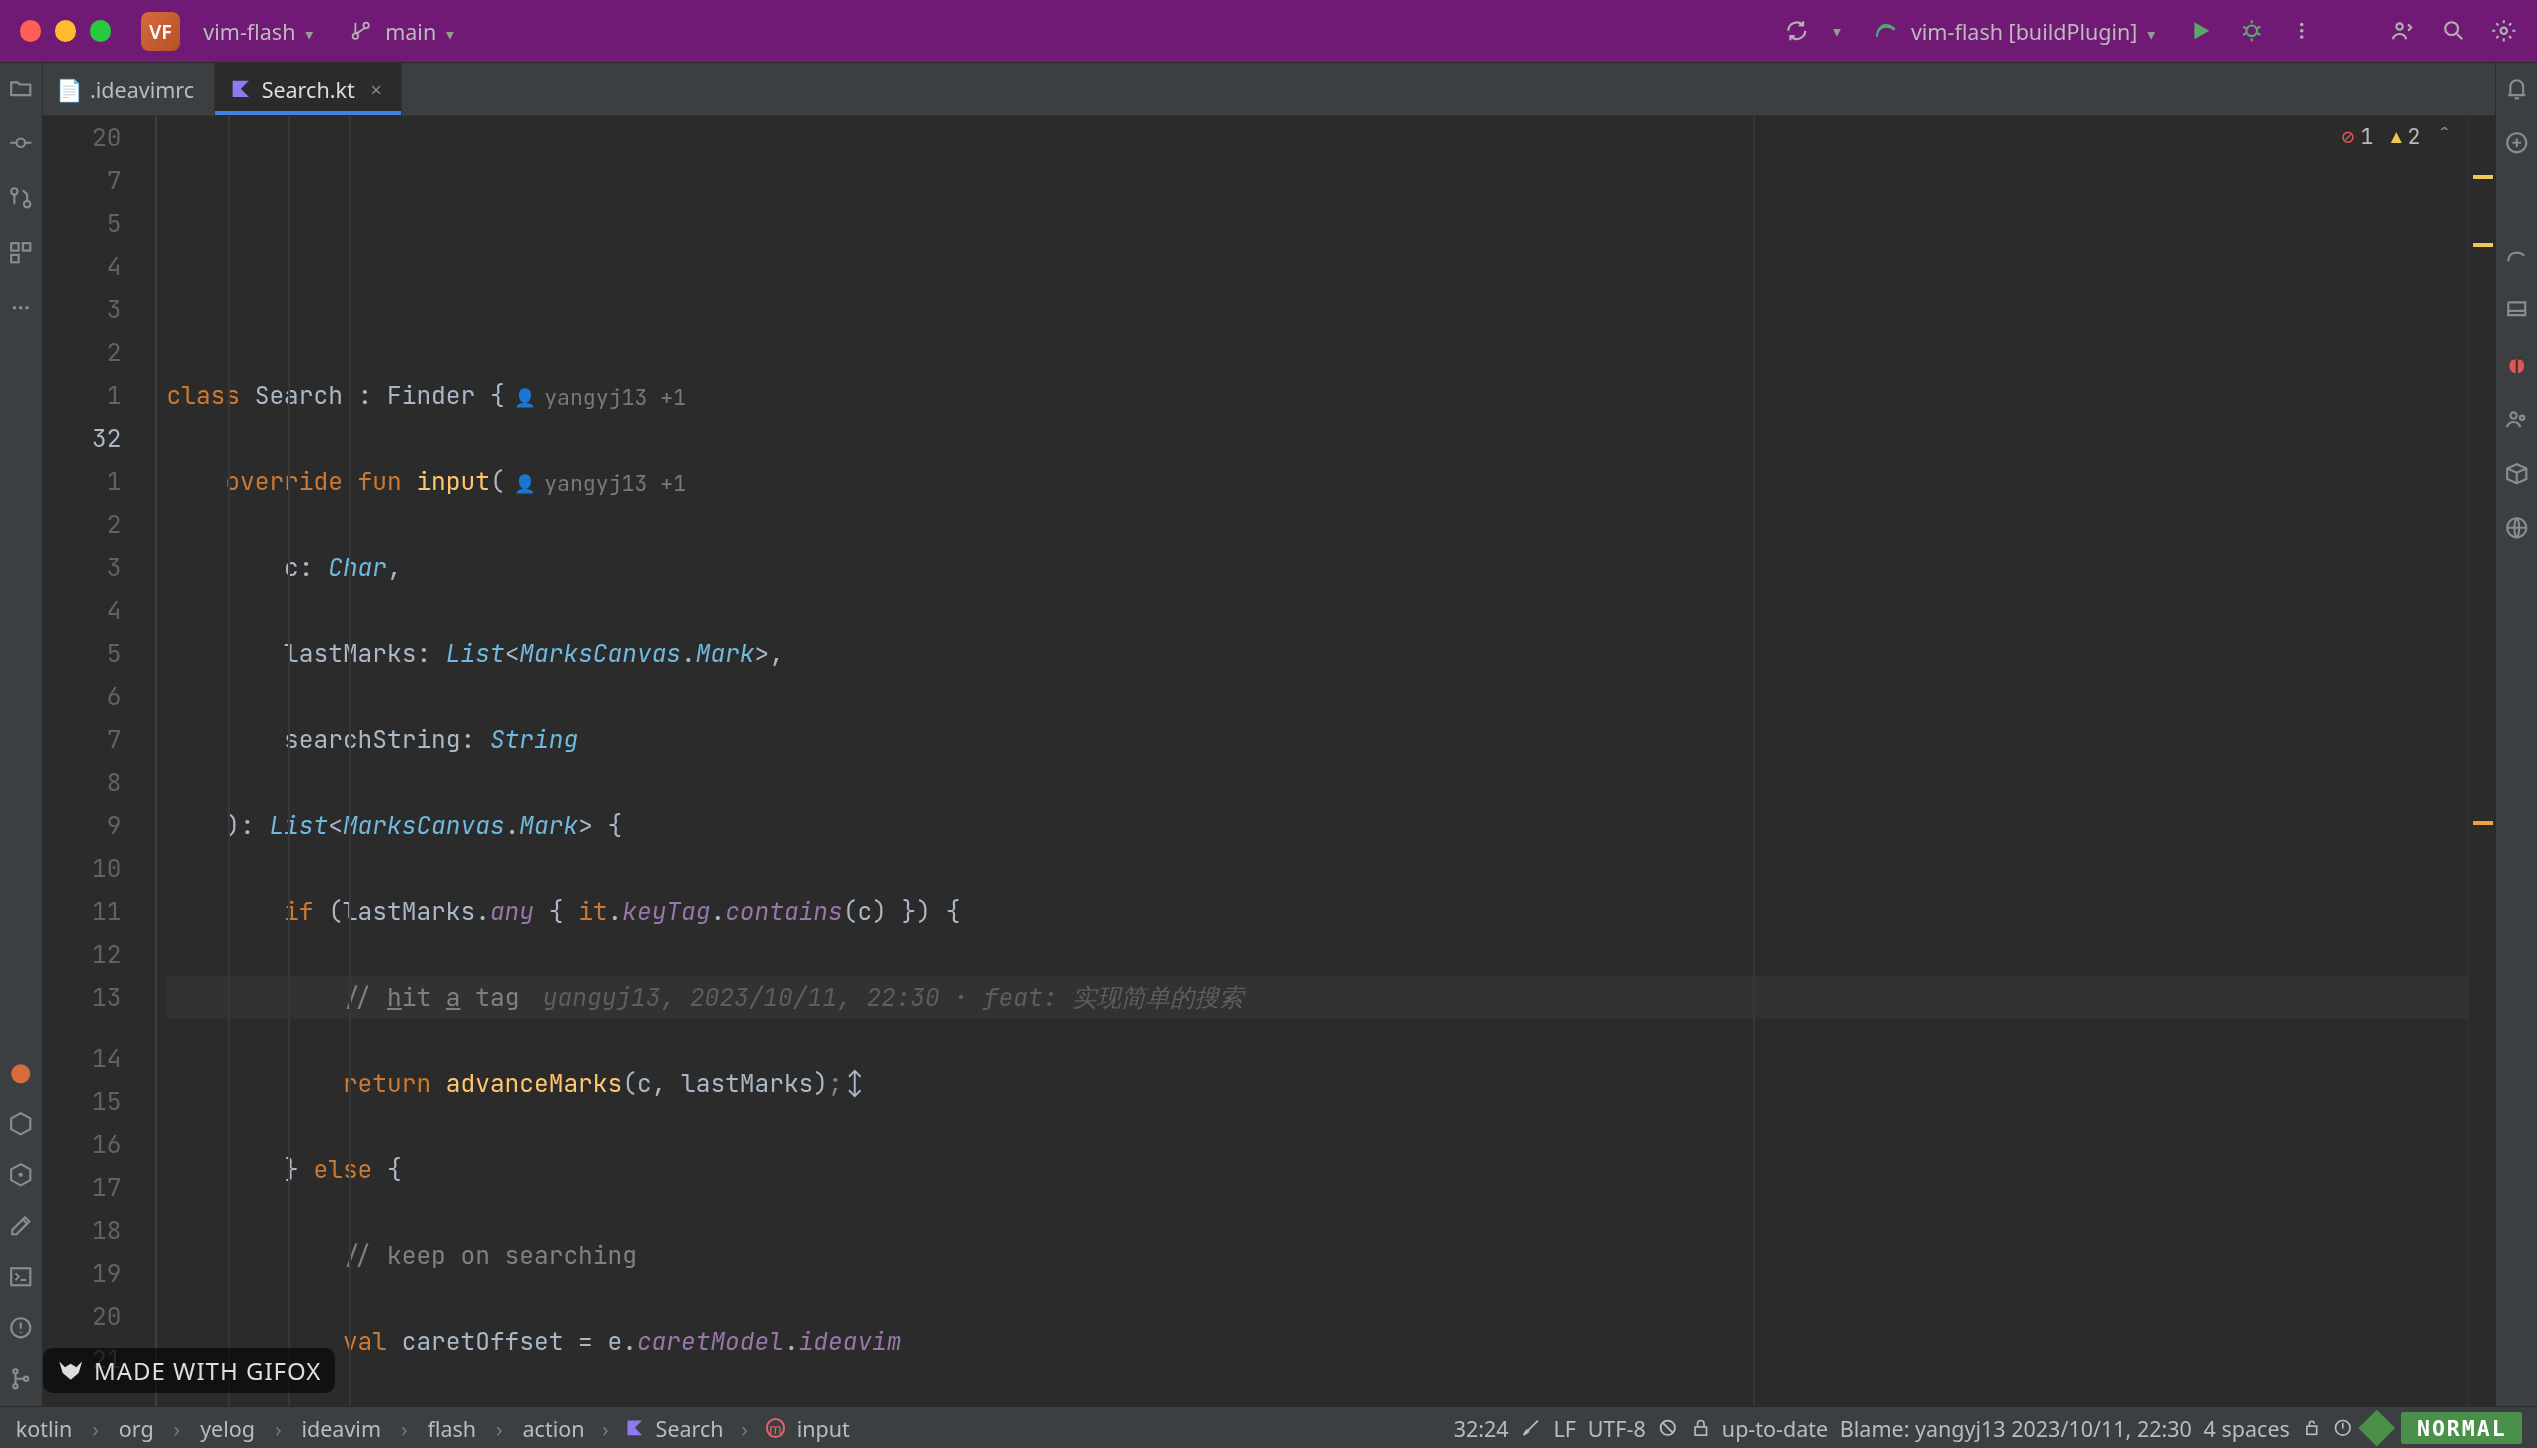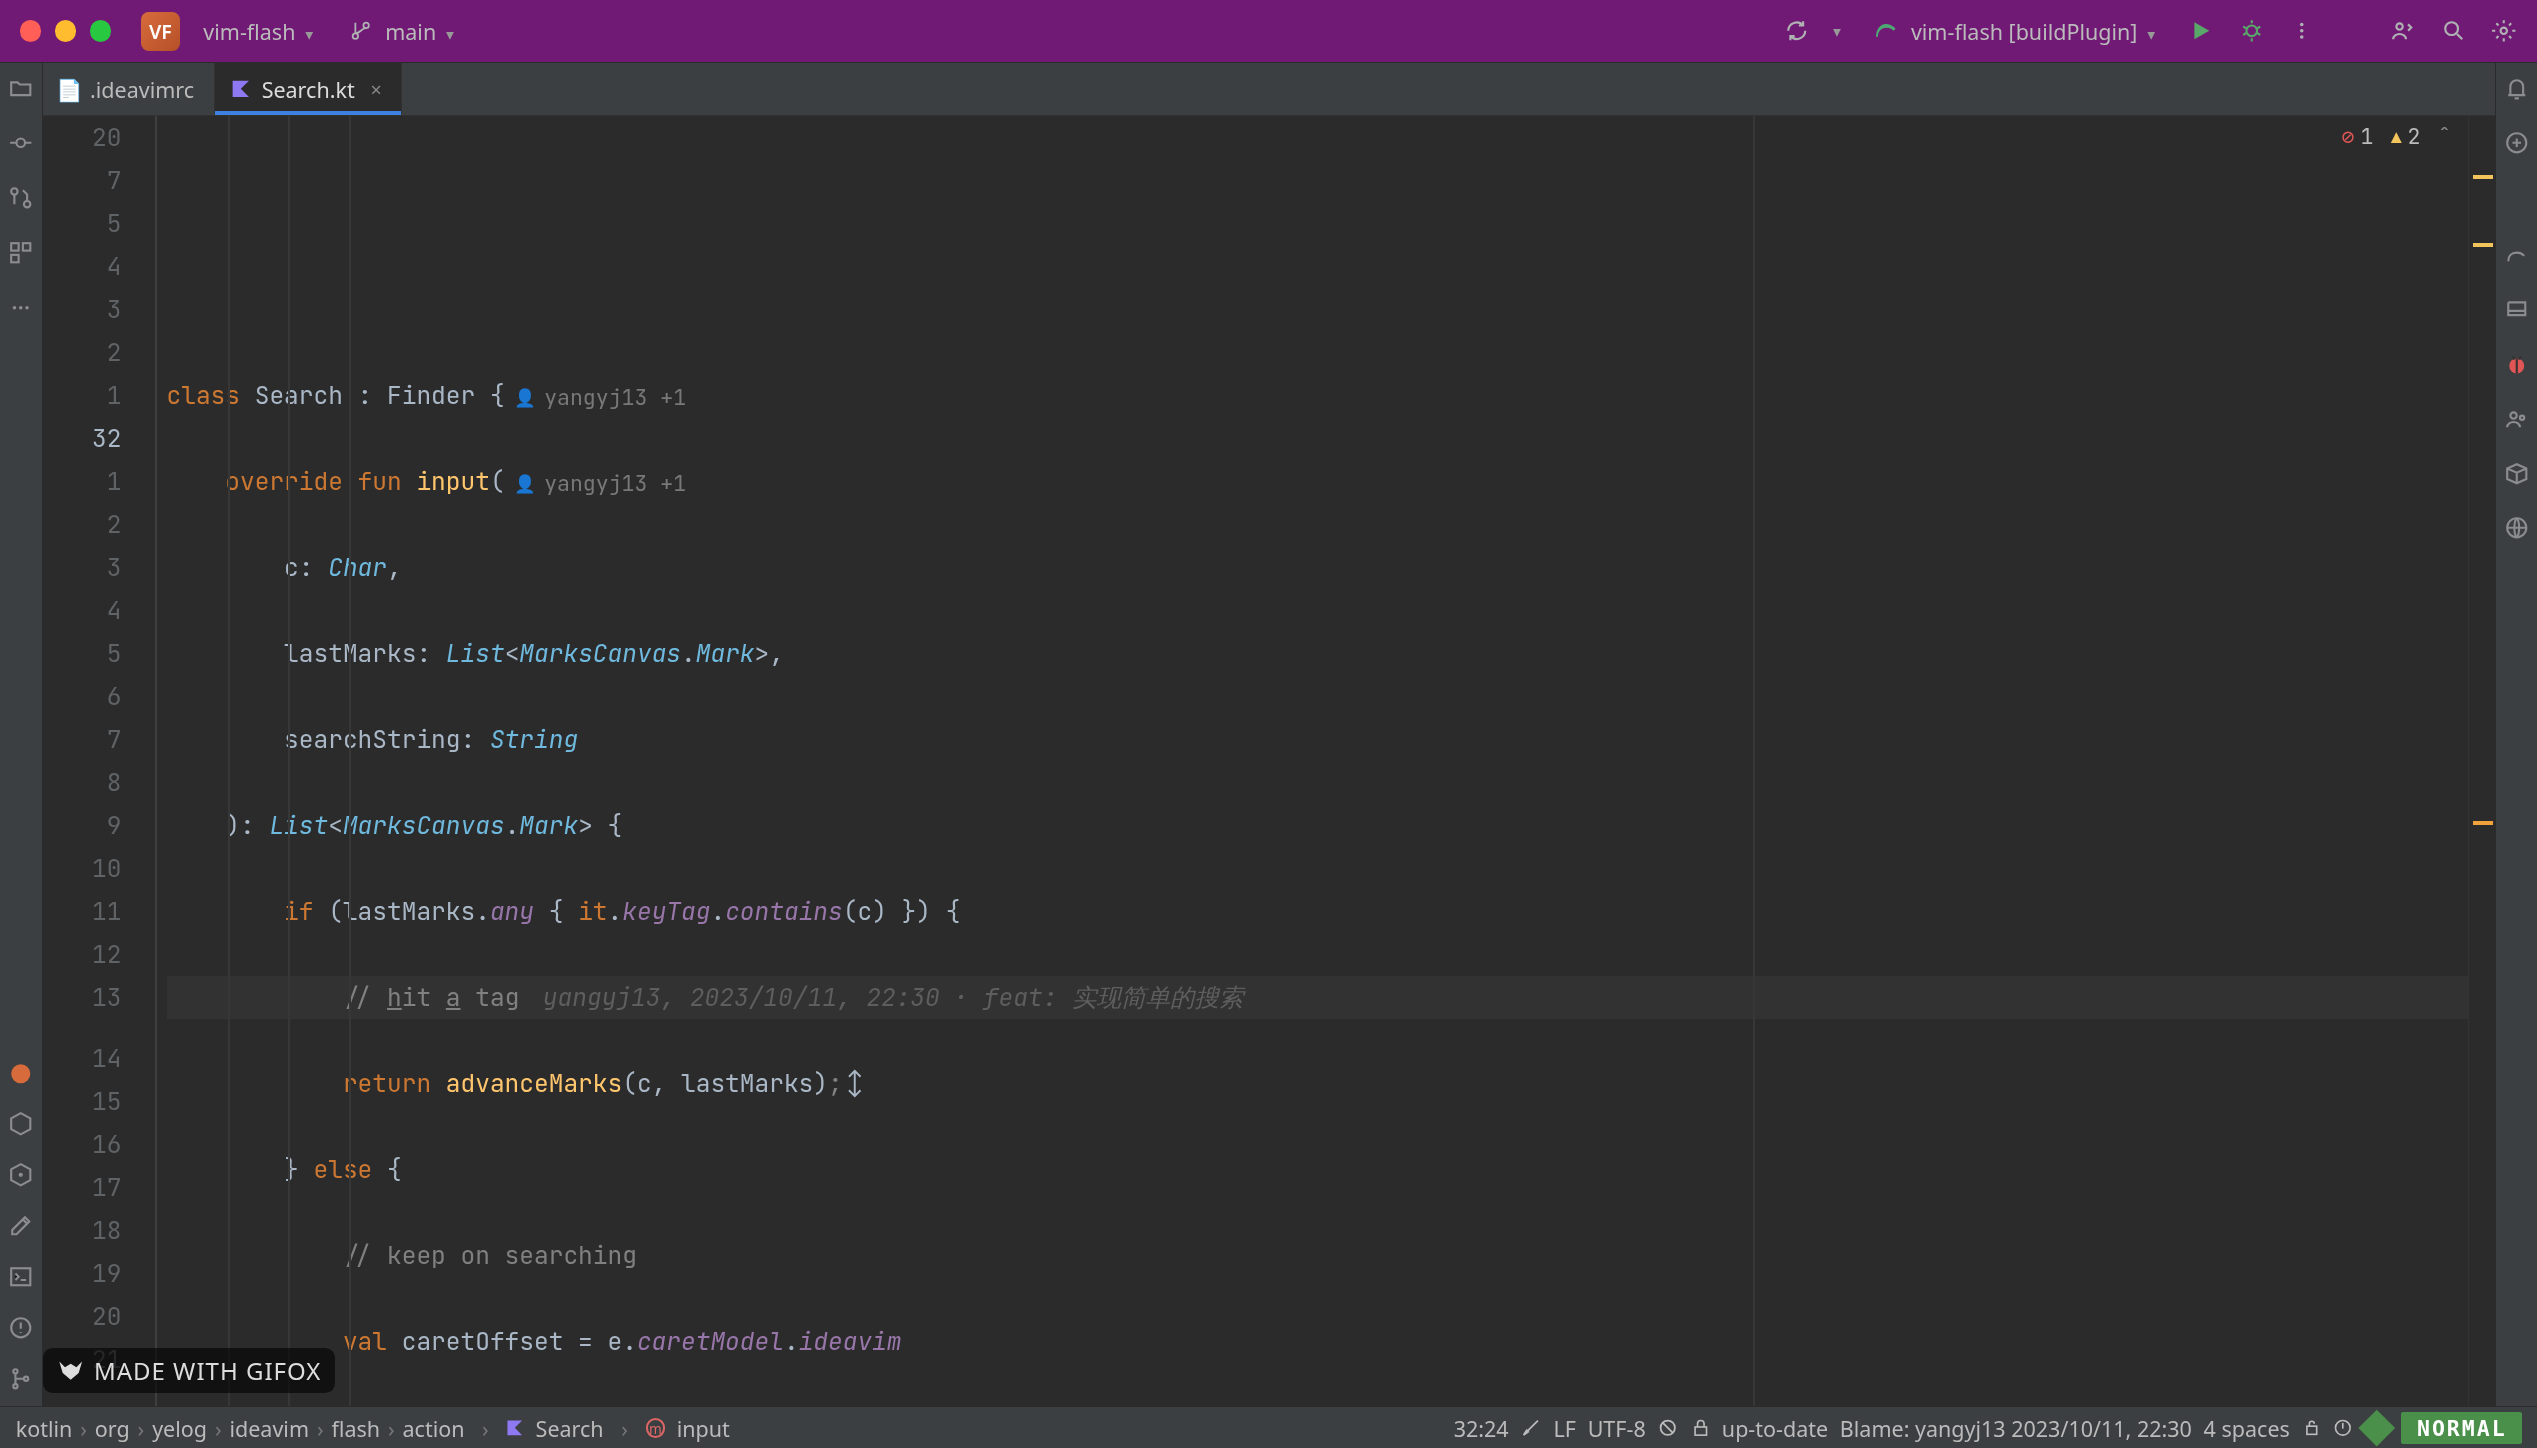--- a/index.html
+++ b/index.html
@@ -162,21 +162,21 @@
     .gifox .fox { width:27.4px; height:27.4px; }
 
     
     .bottombar {
       height: 43px; background: #3c3f41;
       display: flex; align-items: center;
       padding: 0 15.7px; gap: 11.7px;
       color: #bbb; font-size: 21.5px;
       border-top: 1px solid #2b2b2b;
     }
-    .crumb { display: flex; align-items: center; gap: 2px; }
+    .crumb { display: flex; align-items: center; gap: 14px; }
     .crumb-sep { color: #777; margin: 0 5.9px; }
     .bb-spacer { flex: 1; }
     .bb-item { display: flex; align-items: center; gap: 7.8px; }
     .normal-badge {
       background: #4a8f4a; color: #fff; padding: 3.9px 15.7px;
       font-weight: 600; letter-spacing: 2px; border-radius: 2px;
       font-family: monospace;
     }
     .vim-badge { width: 25.5px; height: 25.5px; background: #4a8f4a; transform: rotate(45deg); display:inline-block; }
 

